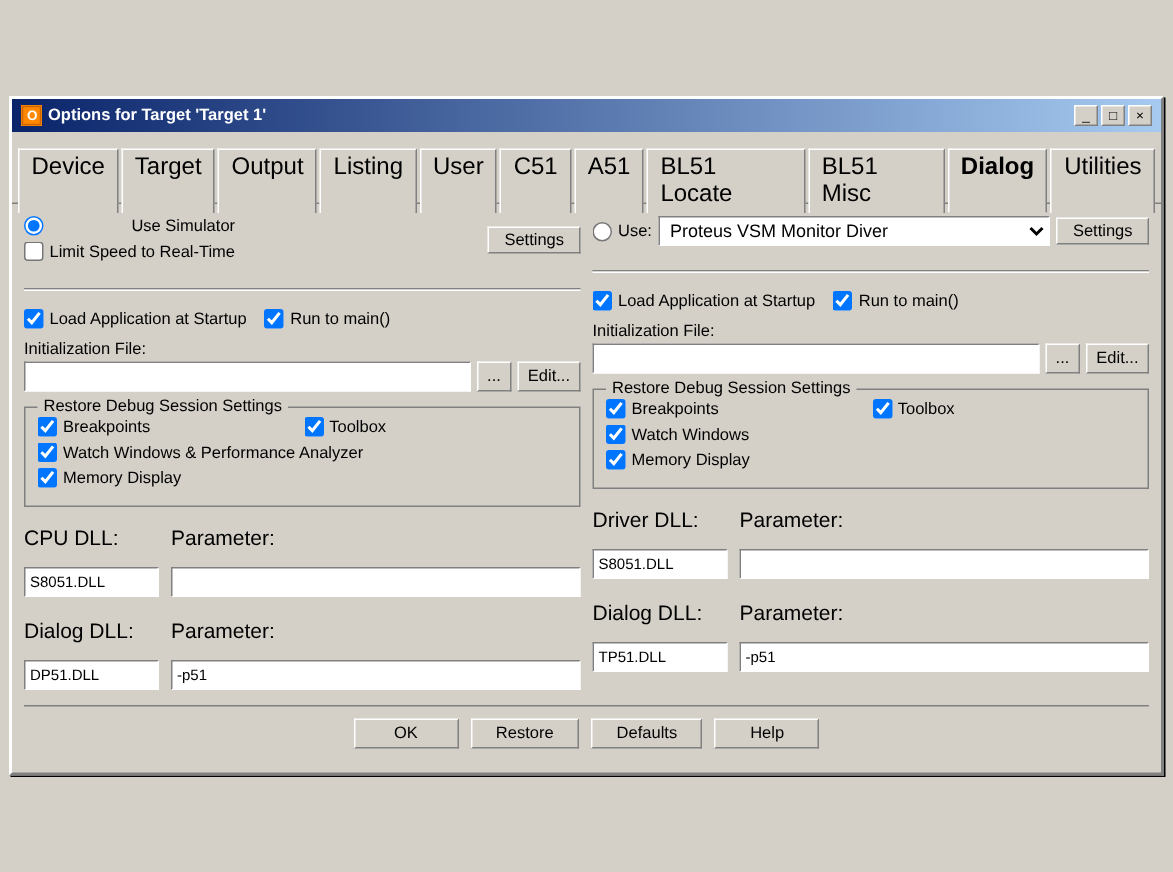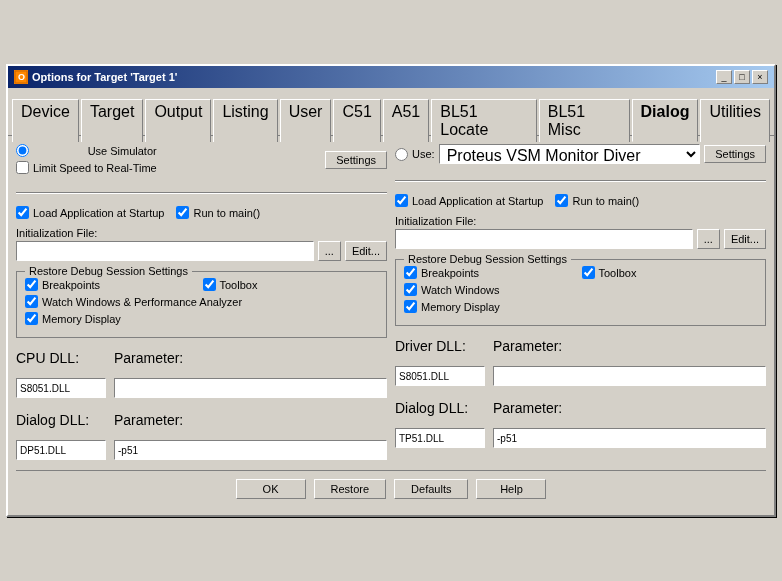--- a/index.html
+++ b/index.html
@@ -228,21 +228,21 @@
       display: flex;
       align-items: center;
       gap: 4px;
     }
     .driver-select {
       flex: 1;
       border: 1px solid;
       border-color: #808080 #fff #fff #808080;
       background: white;
       height: 20px;
-      font-size: 16px;
+      font-size: 12px;
       padding: 1px 3px;
     }
     .top-section {
       display: flex;
       align-items: center;
       justify-content: space-between;
       margin-bottom: 4px;
     }
     .top-left-items {
       display: flex;

